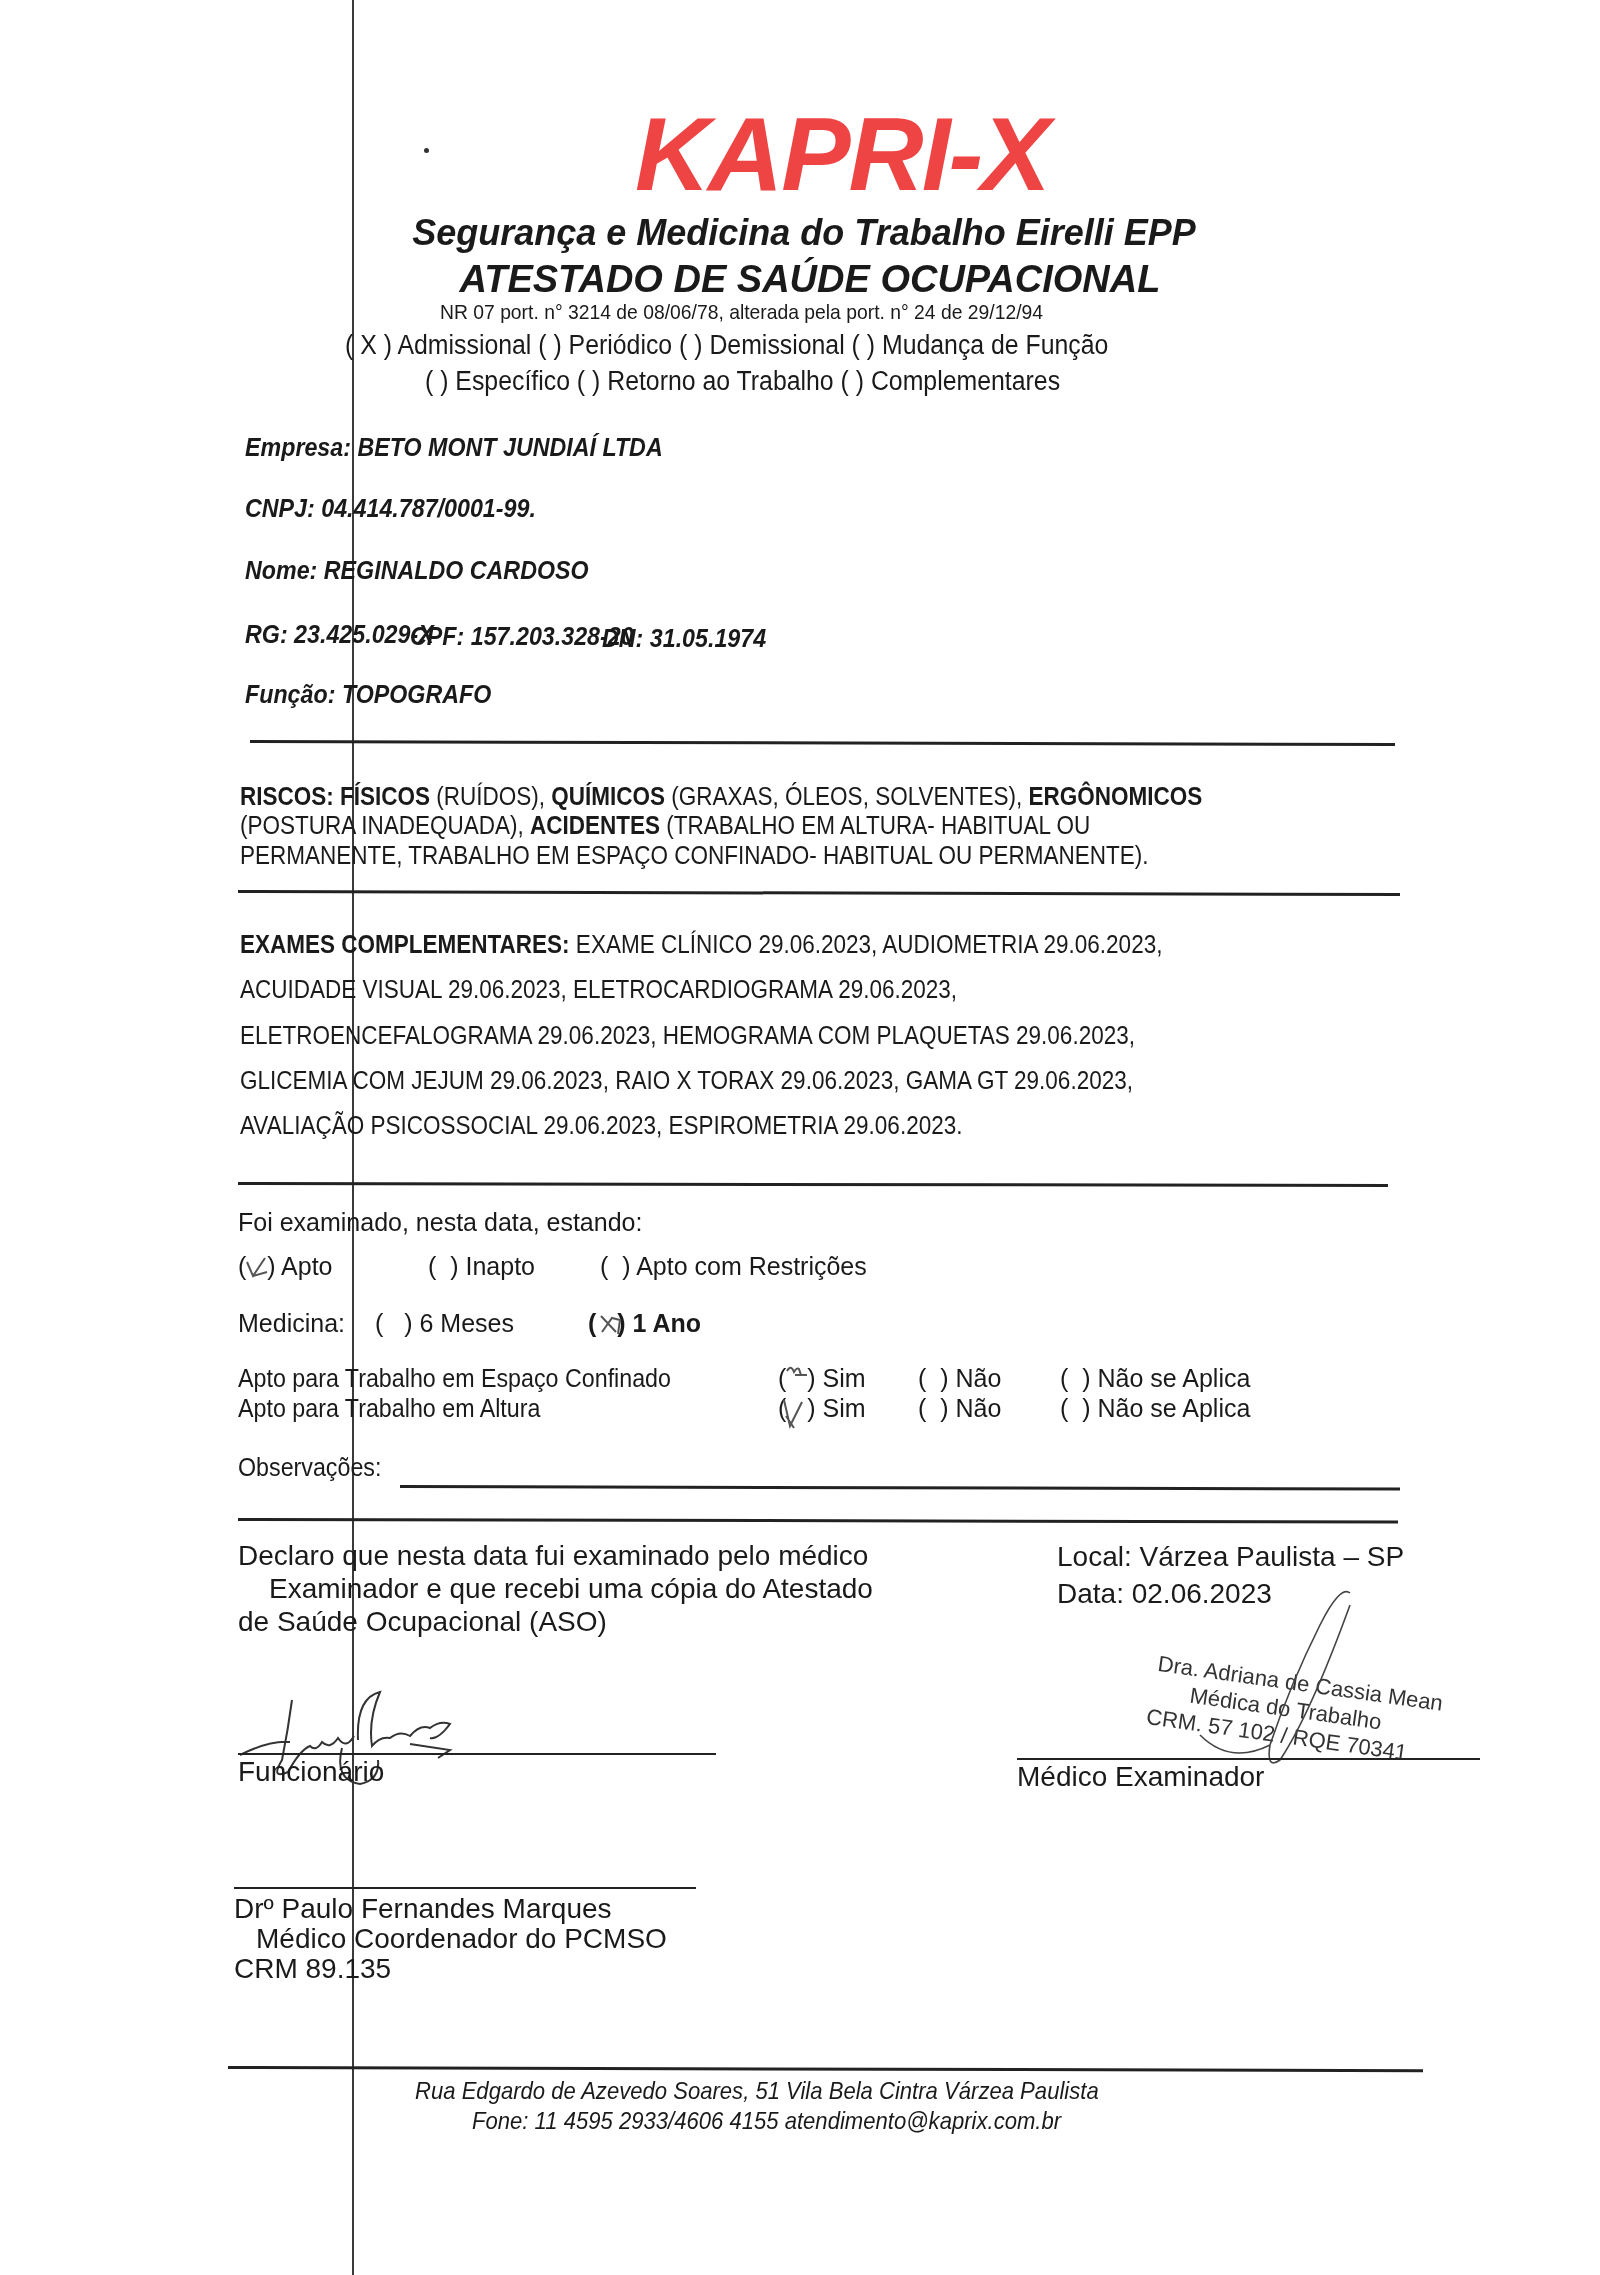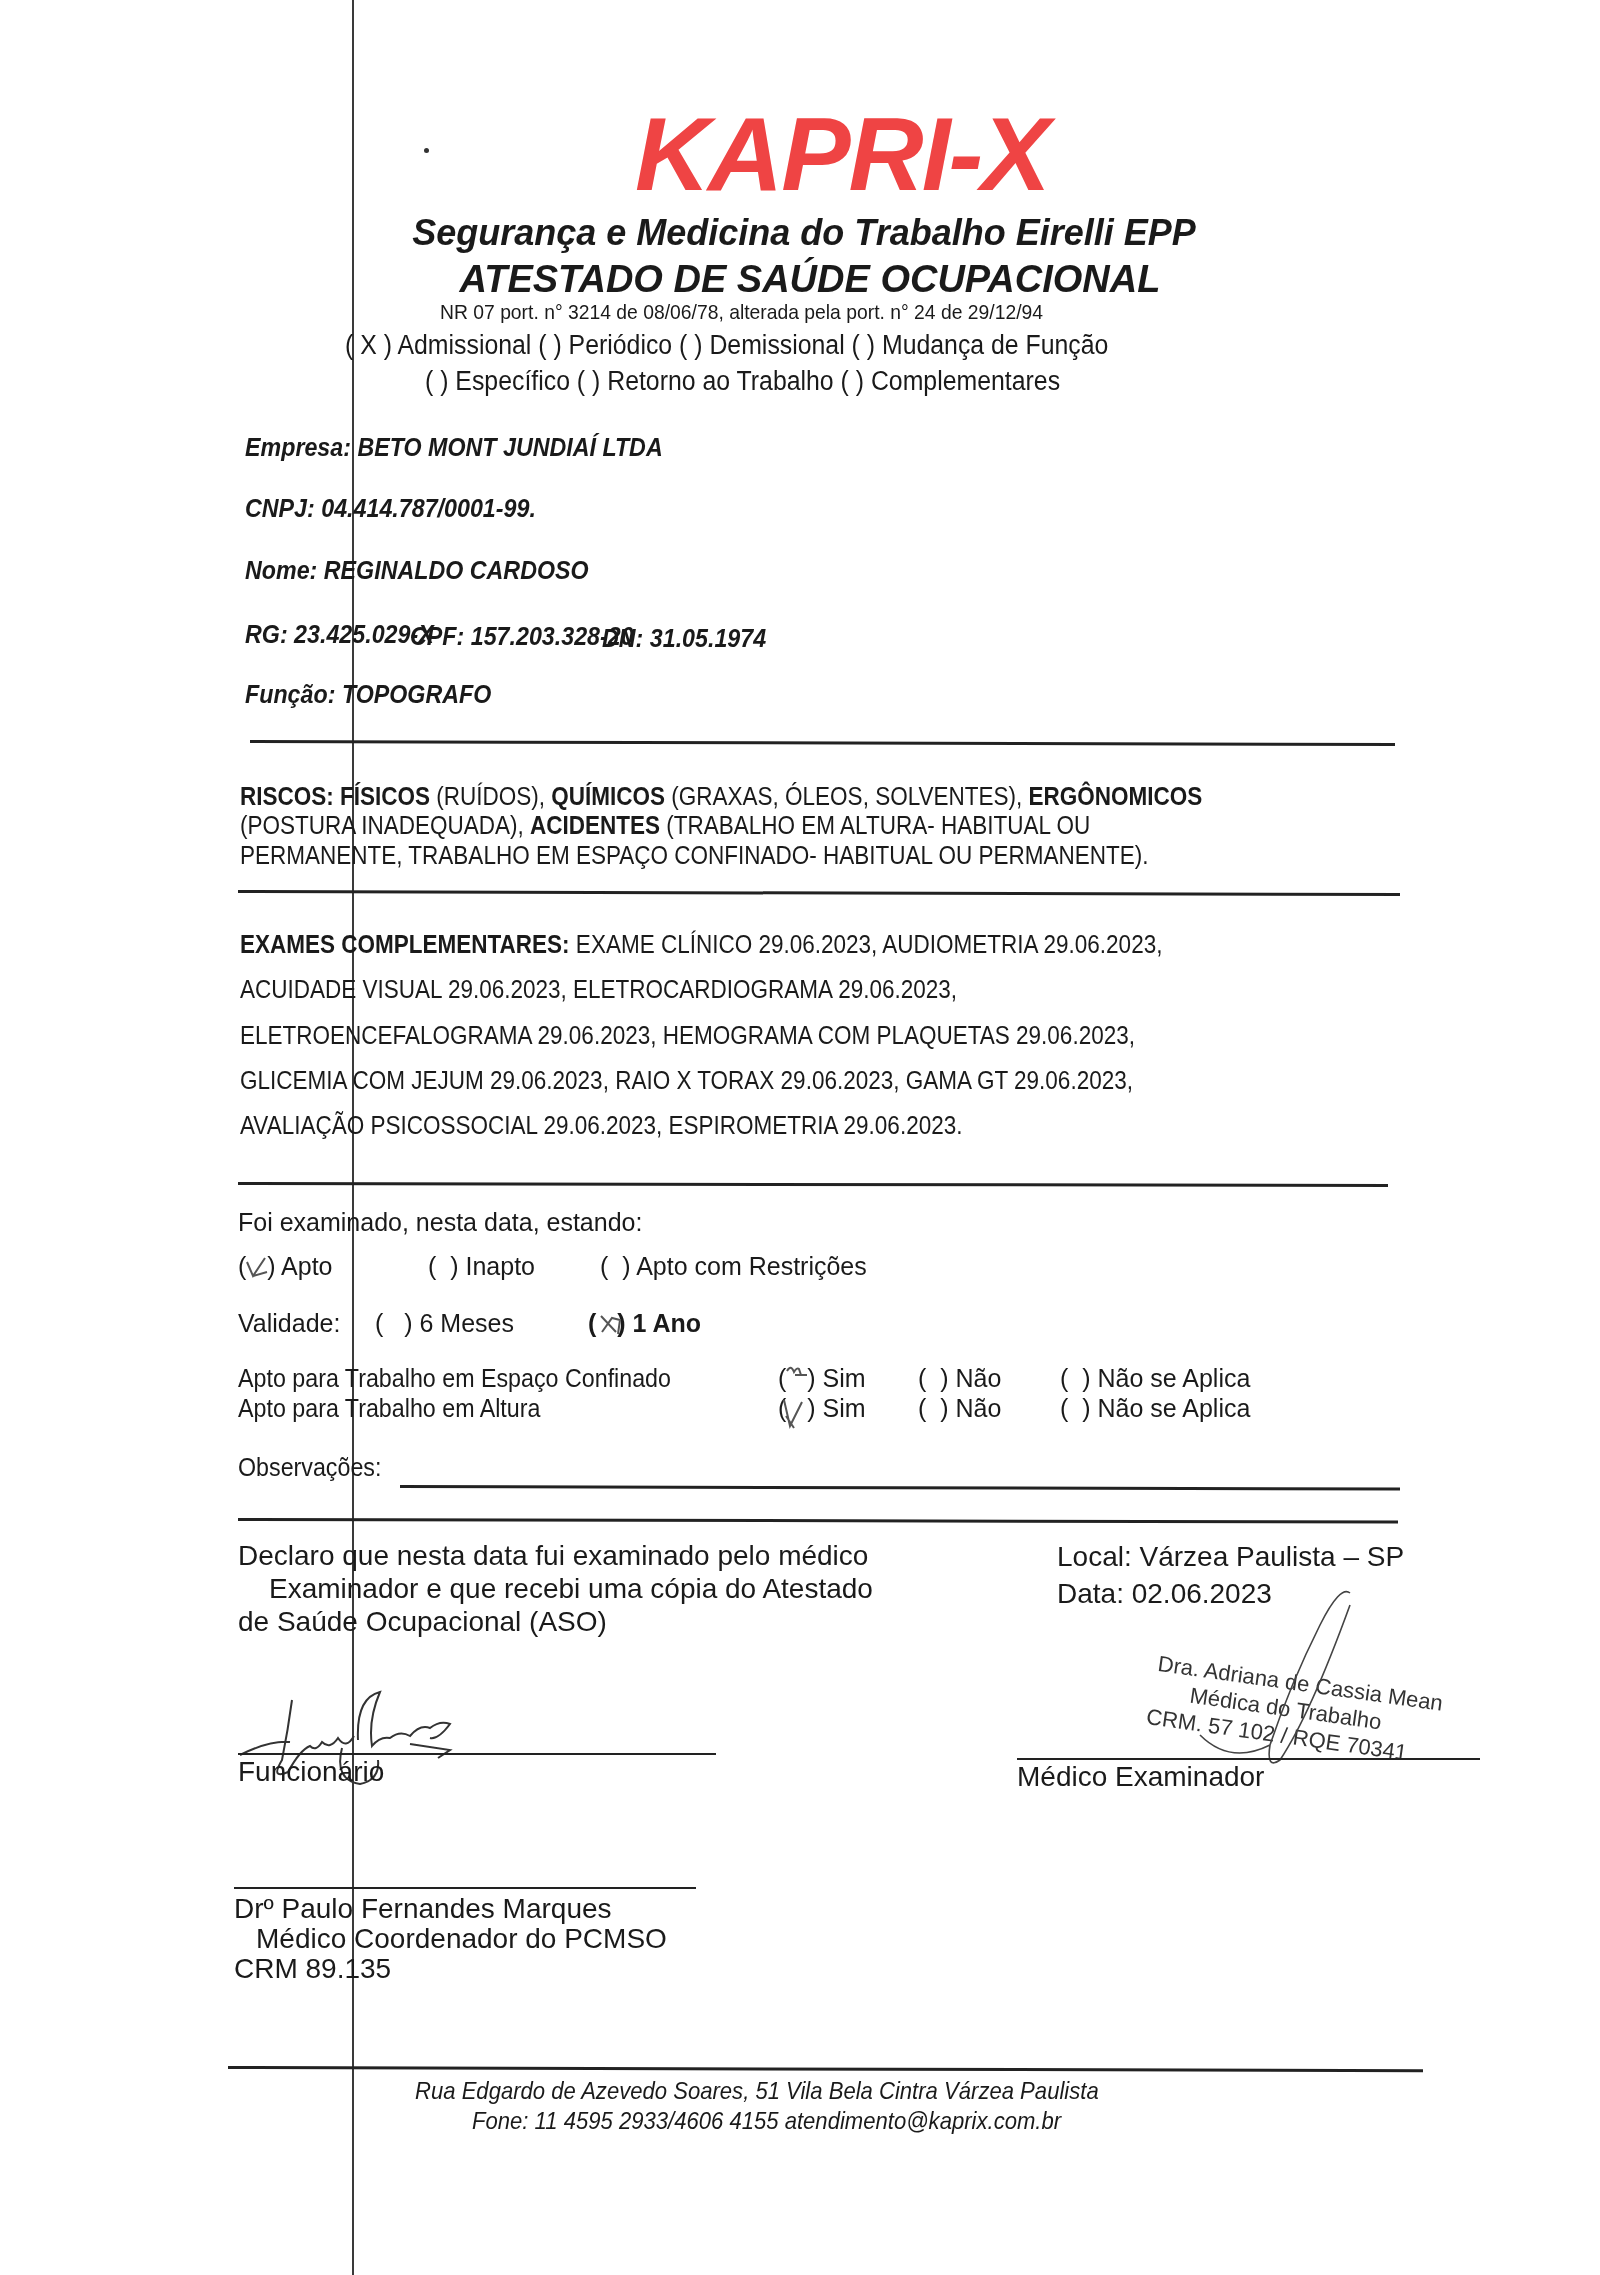--- a/index.html
+++ b/index.html
@@ -106,21 +106,21 @@
 </svg>
 <div class="abs form" style="left:428px; top:1252px;">
   <span>(&nbsp;&nbsp;)</span>
   <span>Inapto</span>
 </div>
 <div class="abs form" style="left:600px; top:1252px;">
   <span>(&nbsp;&nbsp;)</span>
   <span>Apto com Restrições</span>
 </div>
 
-<div class="abs form" style="left:238px; top:1309px;">Validade:</div>
+<div class="abs form" style="left:238px; top:1309px;">Medicina:</div>
 <div class="abs form" style="left:375px; top:1309px;">
   <span>(&nbsp;&nbsp;&nbsp;)</span>
   <span>6 Meses</span>
 </div>
 <div class="abs form" style="left:588px; top:1309px;font-weight:bold;">
   <span>(&nbsp;&nbsp;&nbsp;)</span>
   <span>1 Ano</span>
 </div>
 <svg style="left:598px; top:1310px;" width="26" height="28">
   <path d="M3 6 L18 22 M4 22 L14 8 L22 10 L20 24" stroke="#555" stroke-width="2" fill="none"></path>

